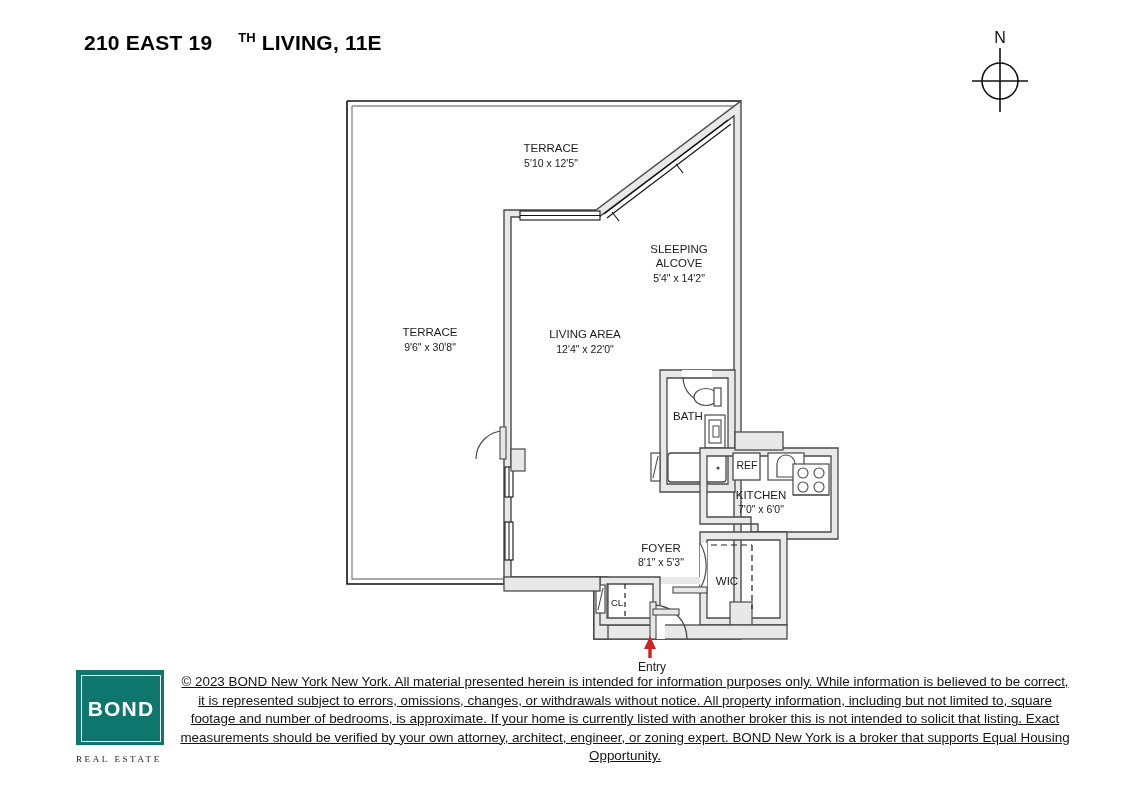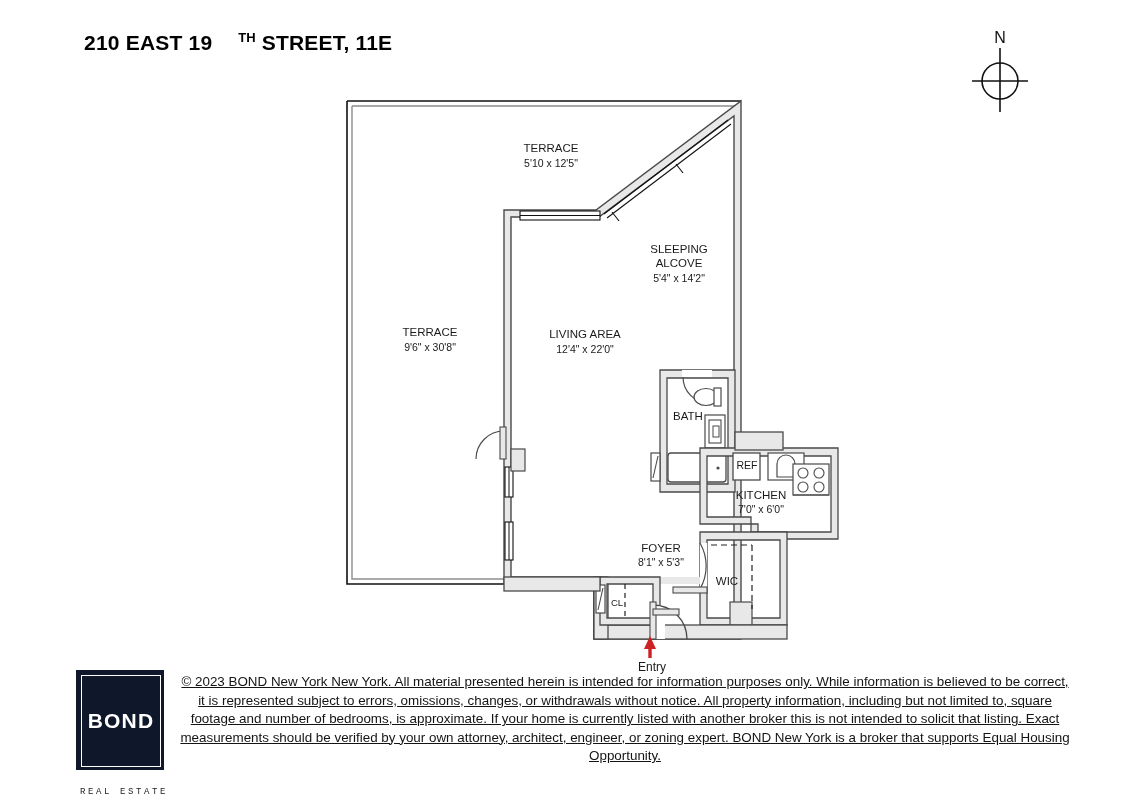--- a/index.html
+++ b/index.html
@@ -72,65 +72,65 @@
     height: 138px;
   }
   #bond-logo {
     position: absolute;
     left: 76px;
     top: 8px;
     width: 92px;
   }
   #bond-mark {
     width: 88px;
-    height: 100px;
-    background: #0f172a;
+    height: 75px;
+    background: #0f766e;
     box-sizing: border-box;
     padding: 5px;
   }
   #bond-mark-inner {
     width: 100%;
     height: 100%;
     border: 1.5px solid #ffffff;
     display: flex;
     align-items: center;
     justify-content: center;
   }
   #bond-wordmark {
     color: #ffffff;
     font-size: 21px;
     font-weight: bold;
     letter-spacing: 1.2px;
     font-family: "Liberation Sans", sans-serif;
   }
   #bond-subtitle {
-    margin-top: 17px;
-    text-align: right;
+    margin-top: 9px;
+    text-align: left;
     font-size: 9px;
     letter-spacing: 2.6px;
     color: #1c1c1c;
-    font-family: Liberation Mono, monospace;
+    font-family: Liberation Serif, serif;
   }
   #disclaimer {
     position: absolute;
     left: 180px;
     top: 11px;
     width: 890px;
     font-size: 13.4px;
     line-height: 18.5px;
     color: #141414;
     text-align: center;
     text-decoration: underline;
   }
 </style>
 </head>
 <body>
 
 <div id="page-title">
-  <span>210 EAST 19</span><sup>TH</sup><span> STREET, 11E</span>
+  <span>210 EAST 19</span><sup>TH</sup><span> LIVING, 11E</span>
 </div>
 
 <div id="compass">
   <svg width="76" height="86" viewBox="0 0 76 86">
     <text x="38" y="17" text-anchor="middle" font-family="Liberation Sans, sans-serif" font-size="16" fill="#111">N</text>
     <circle cx="38" cy="55" r="18" fill="none" stroke="#111" stroke-width="1.6"></circle>
     <line x1="38" y1="22" x2="38" y2="86" stroke="#111" stroke-width="1.6"></line>
     <line x1="10" y1="55" x2="66" y2="55" stroke="#111" stroke-width="1.6"></line>
   </svg>
 </div>

